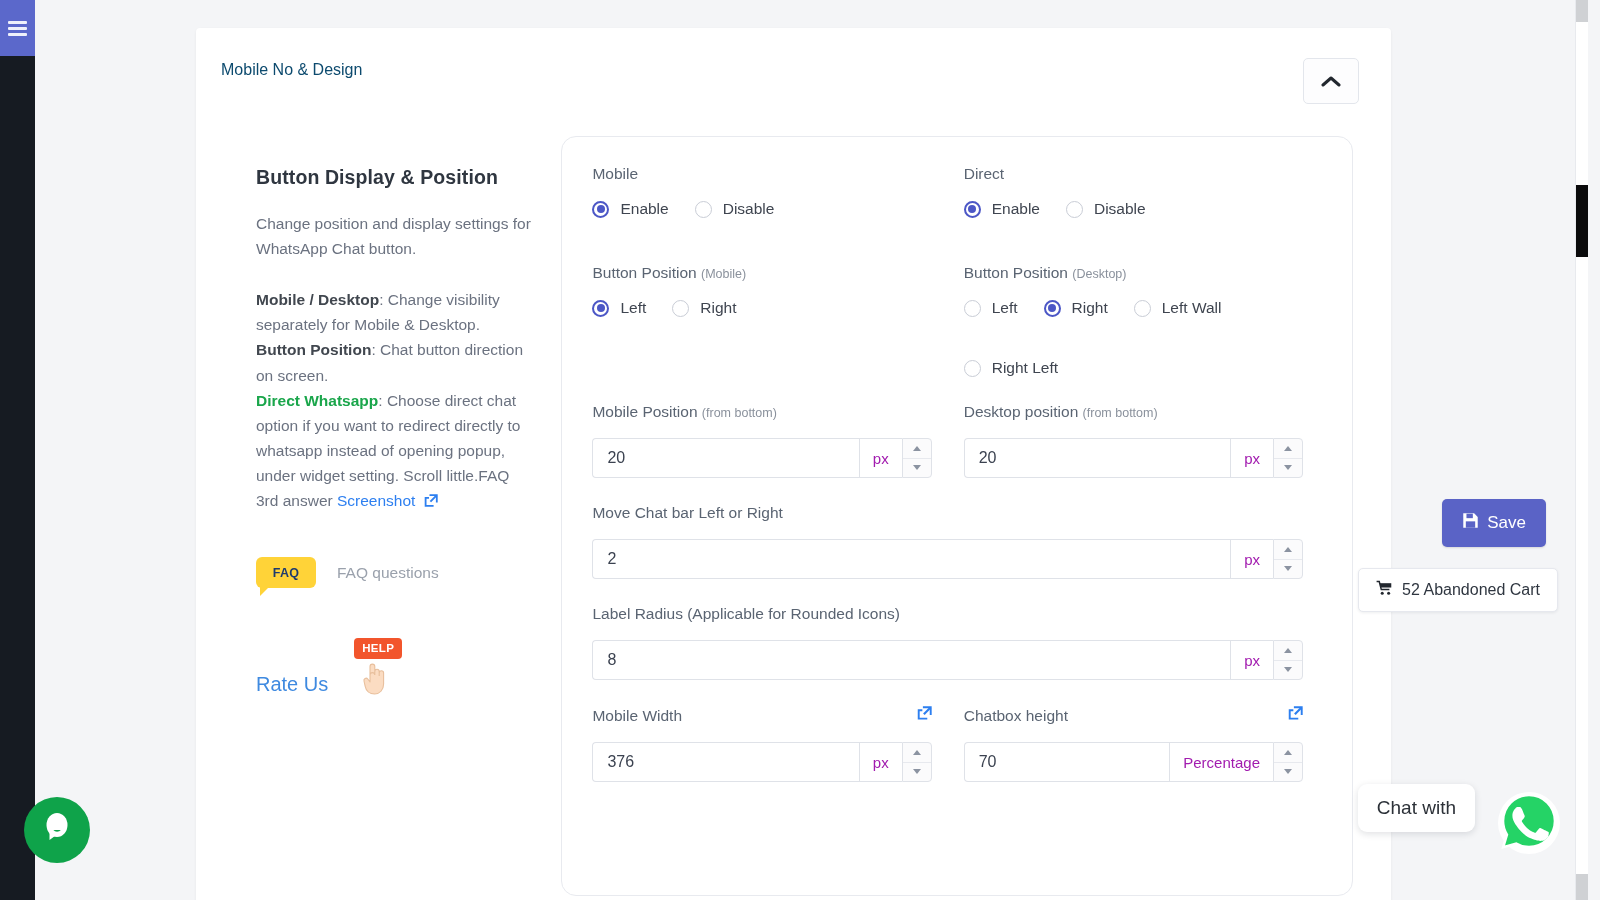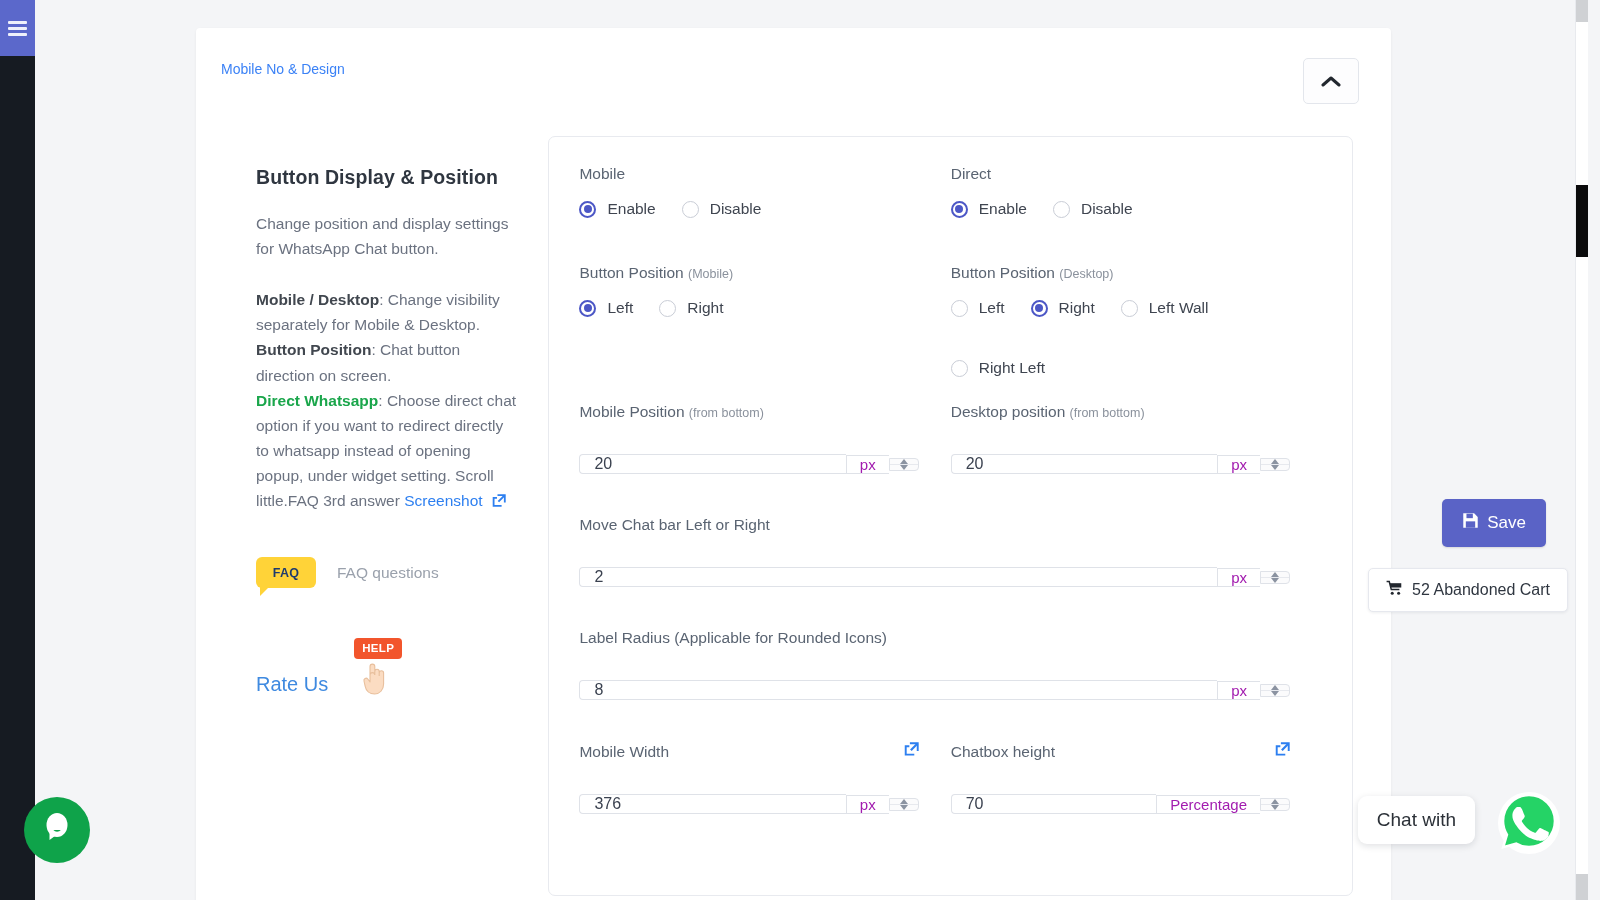--- a/index.html
+++ b/index.html
@@ -47,21 +47,21 @@
     border-radius: 4px;
     box-shadow: 0 1px 3px rgba(16,24,40,.06);
   }
 
   #panel-header {
     position: relative;
     height: 90px;
   }
   #panel-title {
     position: absolute; left: 25px; top: 33px;
-    font-size: 14px; color: #3b82f6; font-weight: 400;
+    font-size: 16px; color: #0c4a6e; font-weight: 400;
   }
   #collapse-btn {
     position: absolute; right: 32px; top: 30px;
     width: 56px; height: 46px;
     border: 1px solid #e3e6ec;
     border-radius: 5px;
     background: #fdfdfe;
     display: flex; align-items: center; justify-content: center;
     cursor: pointer;
   }
@@ -141,22 +141,22 @@
     background: #f2552c;
     color: #fff; font-size: 11.5px; font-weight: bold;
     padding: 4px 8px 5px; border-radius: 4px;
     letter-spacing: .3px;
   }
   .hand { position: absolute; left: 20px; top: 18px; }
 
   
   #form-card {
     border: 1px solid #e8eaef;
-    border-radius: 7px;
-    padding: 28px 30px 40px 30px;
+    border-radius: 15px;
+    padding: 28px 17px 40px 30px;
     min-height: 760px;
   }
   .form-row { display: flex; }
   .fg { width: 50%; padding-right: 32px; }
   .flabel {
     font-size: 15.5px; color: #5a6472; margin-bottom: 17px;
     white-space: nowrap;
   }
   .flabel .sub { font-size: 12.5px; color: #8a919c; }
 
@@ -170,21 +170,21 @@
   .radio.on .dot { border: 2px solid #4c57c6; }
   .radio.on .dot::after {
     content: ""; position: absolute;
     left: 50%; top: 50%; transform: translate(-50%,-50%);
     width: 8px; height: 8px; border-radius: 50%;
     background: #4c57c6;
   }
   .rlabel { margin-left: 11px; font-size: 15.5px; color: #3f4550; white-space: nowrap; }
 
   
-  .inp-wrap { display: flex; height: 52px; align-items: center; }
+  .inp-wrap { display: flex; height: 40px; }
   .inp-wrap input {
     flex: 1; min-width: 0;
     border: 1px solid #dfe2e8;
     border-right: none;
     border-radius: 4px 0 0 4px;
     padding: 0 14px;
     font-size: 16px; color: #3b4250;
     font-family: "Liberation Sans", sans-serif;
     background: #fff;
     outline: none;
@@ -231,21 +231,21 @@
     border: none; border-radius: 5px;
     padding: 0 20px; height: 48px;
     font-size: 17px;
     font-family: "Liberation Sans", sans-serif;
     display: flex; align-items: center; gap: 8px;
     cursor: pointer;
     box-shadow: 0 1px 2px rgba(0,0,0,.12);
     z-index: 12;
   }
   #abandoned-cart {
-    position: absolute; right: 20px; top: 568px;
+    position: absolute; right: 30px; top: 568px;
     background: #fff;
     border: 1px solid #e6e8ee;
     border-radius: 5px;
     padding: 11px 17px;
     font-size: 16px; color: #2f3640;
     display: flex; align-items: center; gap: 9px;
     box-shadow: 0 1px 3px rgba(16,24,40,.07);
     cursor: pointer;
     z-index: 12;
     white-space: nowrap;
@@ -256,21 +256,21 @@
     position: absolute; left: 24px; bottom: 37px;
     width: 66px; height: 66px;
     border-radius: 50%;
     background: #0fa34a;
     display: flex; align-items: center; justify-content: center;
     cursor: pointer; z-index: 30;
   }
 
   
   #chat-with-label {
-    position: absolute; right: 113px; bottom: 56px;
+    position: absolute; right: 113px; bottom: 68px;
     background: #fff;
     border-radius: 9px;
     padding: 13px 19px;
     font-size: 19px; color: #2c3138;
     box-shadow: 0 2px 7px rgba(16,24,40,.13);
     z-index: 12; white-space: nowrap;
     cursor: pointer;
   }
   #whatsapp-btn {
     position: absolute; right: 28px; bottom: 46px;

